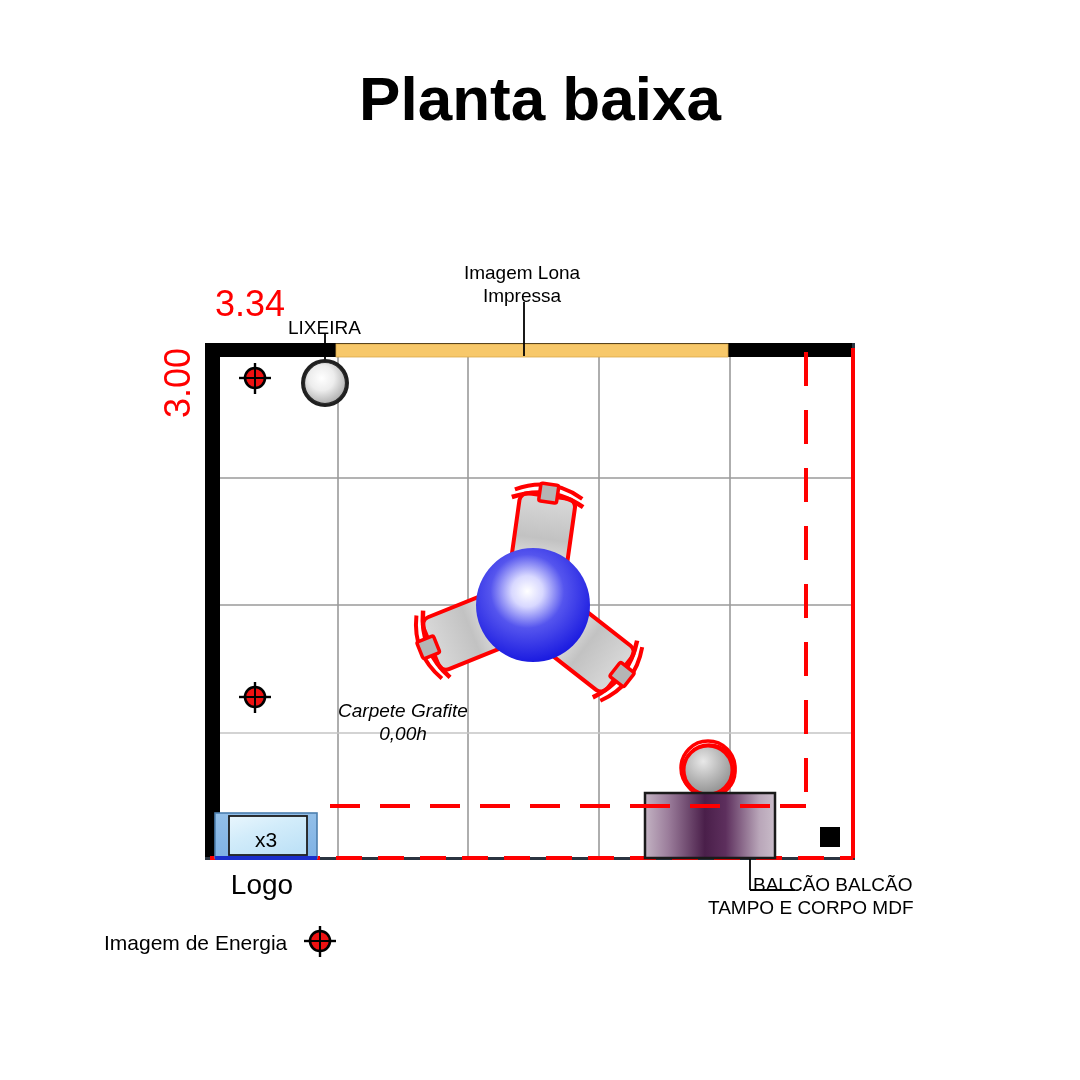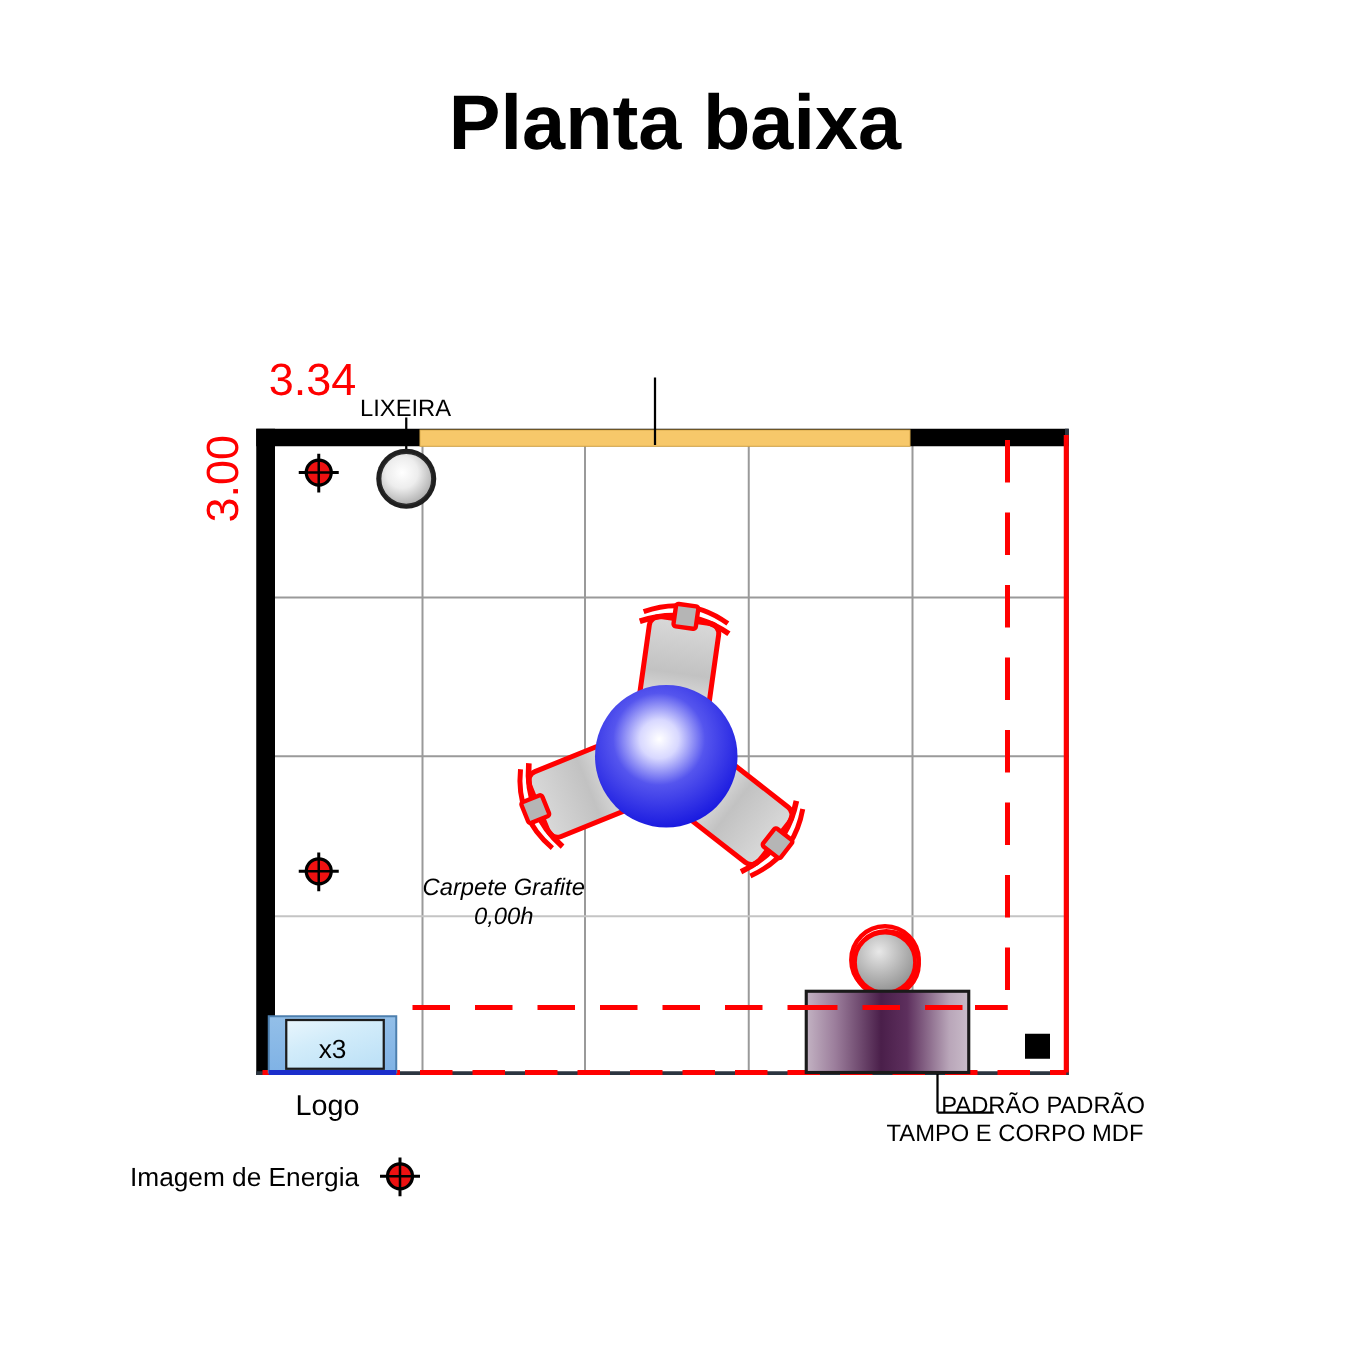--- a/index.html
+++ b/index.html
@@ -41,21 +41,20 @@
     top: 0;
   }
 
   
   .anno {
     position: absolute;
     color: #000000;
     font-size: 19px;
     line-height: 23px;
     white-space: nowrap;
-    text-align: center;
   }
   .anno.center { text-align: center; }
 
   .dim {
     position: absolute;
     color: #ff0000;
     font-size: 36px;
     line-height: 1;
     white-space: nowrap;
   }
@@ -76,21 +75,21 @@
   #lbl-carpete {
     left: 299px;
     top: 699px;
     width: 208px;
     font-style: italic;
   }
   #lbl-logo {
     left: 180px;
     top: 873px;
     width: 164px;
-    font-size: 23px;
+    font-size: 28px;
   }
   #lbl-x3 {
     left: 222px;
     top: 828px;
     width: 88px;
     font-size: 21px;
   }
   #lbl-balcao {
     left: 753px;
     top: 873px;
@@ -288,34 +287,38 @@
 
     <g>
       <line x1="320" y1="926" x2="320" y2="957" stroke="#000000" stroke-width="2.4"></line>
       <line x1="304" y1="941" x2="336" y2="941" stroke="#000000" stroke-width="2.4"></line>
       <circle cx="320" cy="941" r="10" fill="#ee1111" stroke="#000000" stroke-width="2.6"></circle>
       <line x1="320" y1="931" x2="320" y2="951" stroke="#000000" stroke-width="2"></line>
       <line x1="310" y1="941" x2="330" y2="941" stroke="#000000" stroke-width="2"></line>
     </g>
   </svg>
 
+  <div class="anno center" id="lbl-imagem-lona">
+    <span>Imagem Lona</span><br>
+    <span>Impressa</span>
+  </div>
 
   <div class="anno" id="lbl-lixeira">LIXEIRA</div>
 
   <div class="anno center" id="lbl-carpete">
     <span>Carpete Grafite</span><br>
     <span>0,00h</span>
   </div>
 
   <div class="anno center" id="lbl-x3">x3</div>
 
   <div class="anno center" id="lbl-logo">Logo</div>
 
   <div class="anno" id="lbl-balcao">
-    <span>PADRÃO PADRÃO</span>
+    <span>BALCÃO BALCÃO</span>
     <span class="l2">TAMPO E CORPO MDF</span>
   </div>
 
   <div class="anno" id="lbl-ponto-energia">Imagem de Energia</div>
 
   <div class="dim" id="dim-width">3.34</div>
 
   <div class="dim" id="dim-height">3.00</div>
 
 </div>

